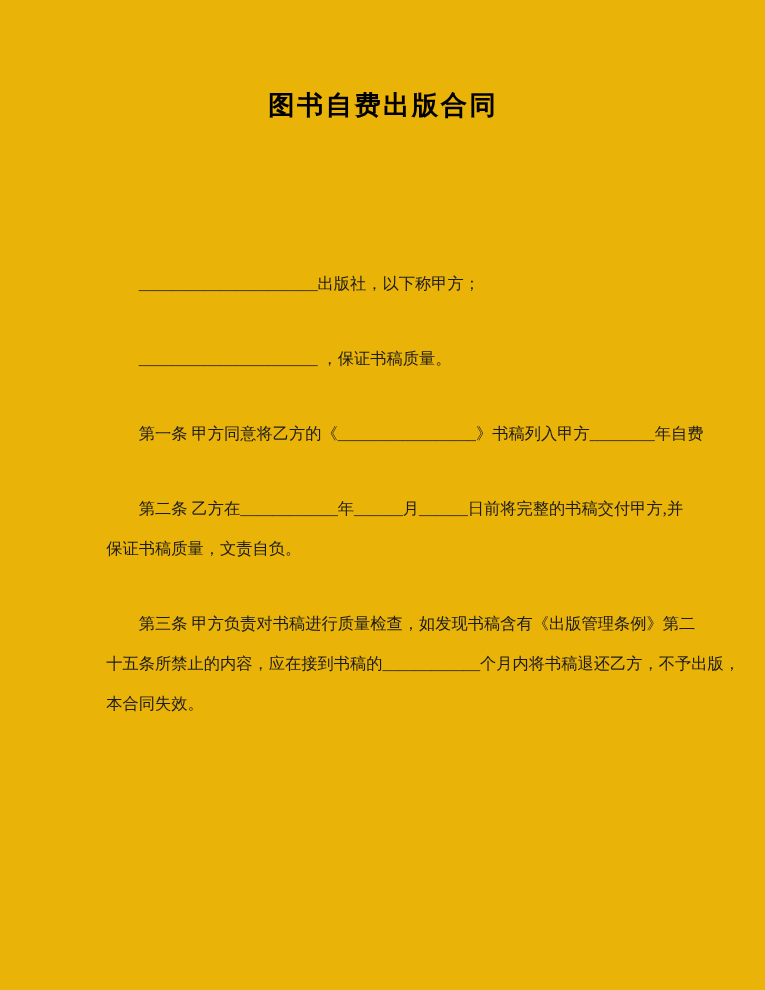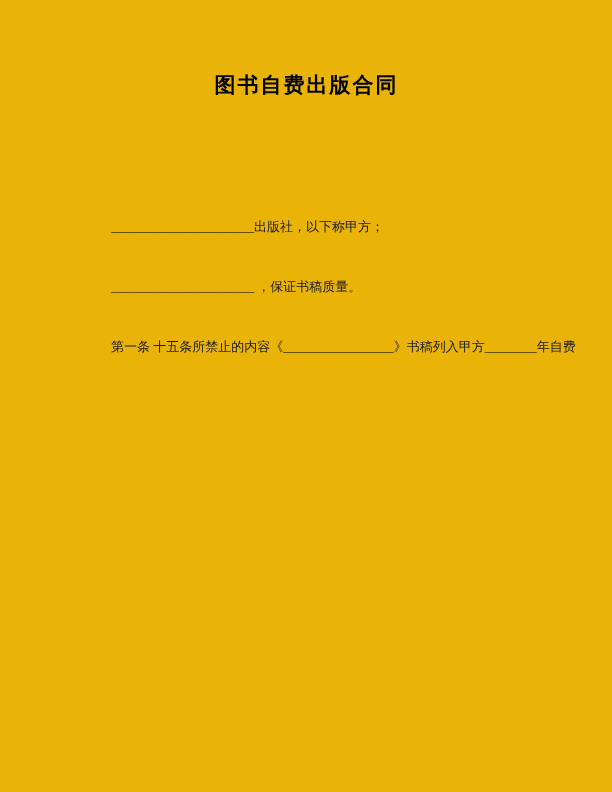--- a/index.html
+++ b/index.html
@@ -55,19 +55,28 @@
     <p class="para">
       <span class="line indent">______________________出版社，以下称甲方；</span>
     </p>
 
     <p class="para">
       <span class="line indent">______________________ ，保证书稿质量。</span>
     </p>
 
 
     <p class="para">
-      <span class="line indent">第一条 十五条所禁止的内容《_________________》书稿列入甲方________年自费</span>
+      <span class="line indent">第一条 甲方同意将乙方的《_________________》书稿列入甲方________年自费</span>
     </p>
 
+    <p class="para">
+      <span class="line indent">第二条 乙方在____________年______月______日前将完整的书稿交付甲方,并</span>
+      <span class="line">保证书稿质量，文责自负。</span>
+    </p>
 
+    <p class="para">
+      <span class="line indent">第三条 甲方负责对书稿进行质量检查，如发现书稿含有《出版管理条例》第二</span>
+      <span class="line">十五条所禁止的内容，应在接到书稿的____________个月内将书稿退还乙方，不予出版，</span>
+      <span class="line">本合同失效。</span>
+    </p>
 
   </div>
 </div>
 
 </body></html>

